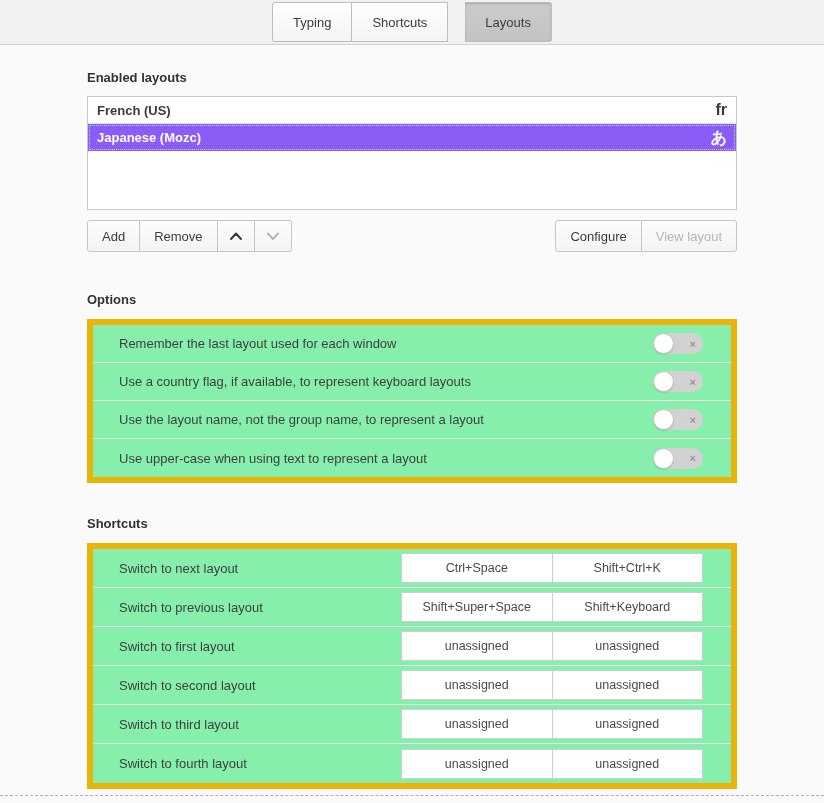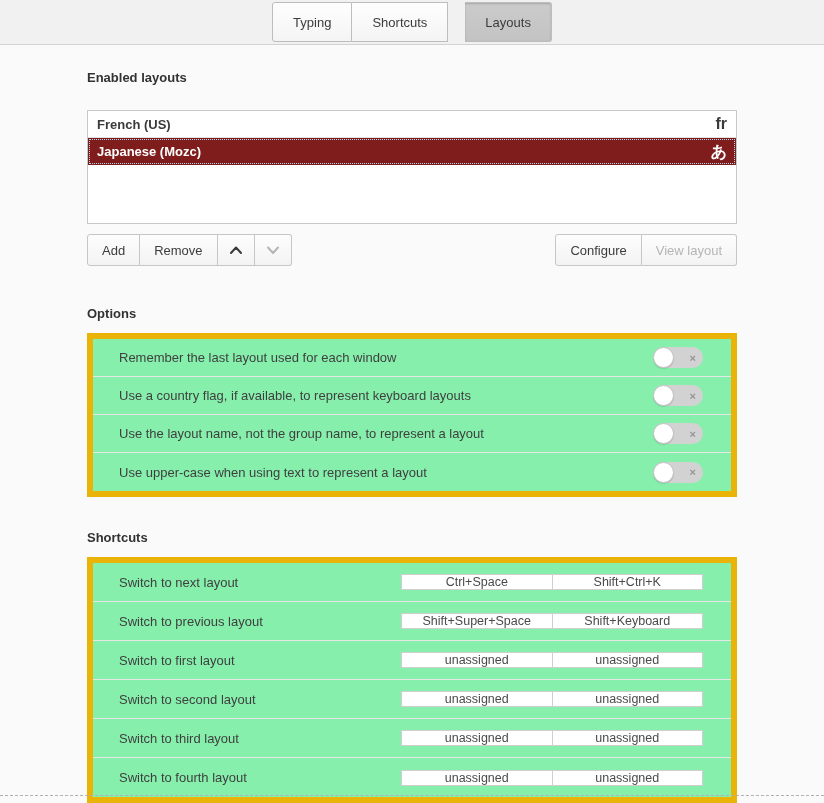--- a/index.html
+++ b/index.html
@@ -31,27 +31,27 @@
     border:1px solid #bdbdbd; border-left:none;
   }
   .tab:first-child { border-left:1px solid #bdbdbd; border-radius:3px 0 0 3px; }
   .tab:last-child  { border-radius:0 3px 3px 0; }
   .tab.active { background:linear-gradient(#cbcbcb,#c3c3c3); box-shadow:inset 0 1px 2px rgba(0,0,0,.18);margin-left:17px; }
 
   
   .content { padding:25px 87px 0 87px; }
   .section-heading { font-size:13px; font-weight:700; color:#323232; }
 
-  .layout-list { margin-top:25px; height:114px; background:#fff; border:1px solid #c8c8c8; }
+  .layout-list { margin-top:11px; height:114px; background:#fff; border:1px solid #c8c8c8; }
   .layout-row {
     height:27px; display:flex; align-items:center; padding:0 9px;
     font-size:13px; font-weight:700; color:#3a3a3a;
   }
   .layout-row.unselected { border-bottom:1px solid #e2e2e2; }
-  .layout-row.selected { background:#7f1d1d; color:#fff; outline:1px dotted #a8d9f2; outline-offset:-2px; }
+  .layout-row.selected { background:#8b5cf6; color:#fff; outline:1px dotted #a8d9f2; outline-offset:-2px; }
   .layout-glyph { margin-left:auto; font-size:16px; font-weight:700; line-height:1; }
 
   .list-actions { margin-top:10px; display:flex;align-items:flex-end; }
   .btn-group { display:flex; }
   .btn {
     height:32px; display:flex; align-items:center; justify-content:center;
     font-size:13px; color:#3c3c3c;
     background:linear-gradient(#fdfdfd,#f3f3f3);
     border:1px solid #c6c6c6; border-left:none;
     padding:0 14px; min-width:44px;
@@ -77,21 +77,21 @@
   .toggle { margin-left:auto; width:50px; height:21px; border-radius:11px; background:#d2d2d2; position:relative; flex:0 0 auto; }
   .toggle .knob {
     position:absolute; left:0; top:0; width:21px; height:21px; border-radius:50%;
     background:#fff; border:1px solid #c2c2c2; box-shadow:0 1px 1px rgba(0,0,0,.12);
   }
   .toggle .x-glyph {
     position:absolute; right:7px; top:50%; transform:translateY(-50%);
     font-size:11px; font-weight:700; color:#949494; line-height:1;
   }
 
-  .kb-pair { margin-left:auto; display:flex; width:302px; height:24px; flex:0 0 auto;align-items:center; }
+  .kb-pair { margin-left:auto; display:flex; width:302px; height:30px; flex:0 0 auto; }
   .kb-btn {
     flex:1; display:flex; align-items:center; justify-content:center;
     background:#fff; border:1px solid #cfcfcf;
     font-size:12.5px; color:#4a4a4a; overflow:hidden; white-space:nowrap;
   }
   .kb-btn + .kb-btn { border-left:none; }
 
   .overscroll-line { position:absolute; left:0; right:0; bottom:7px; border-top:1px dashed #b0b0b0; }
 </style>
 </head>

